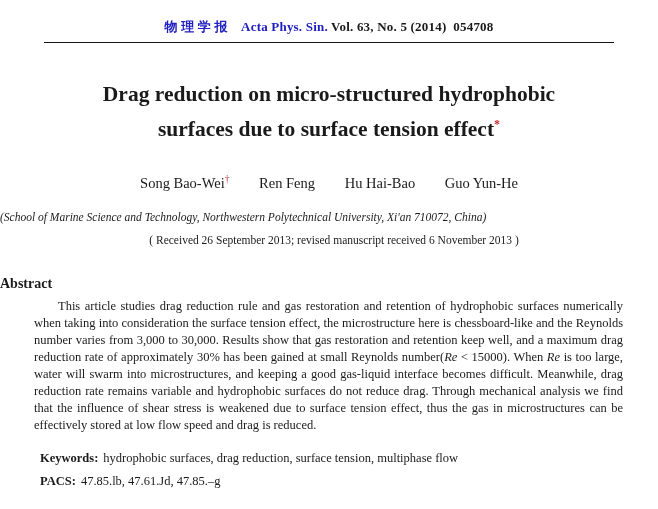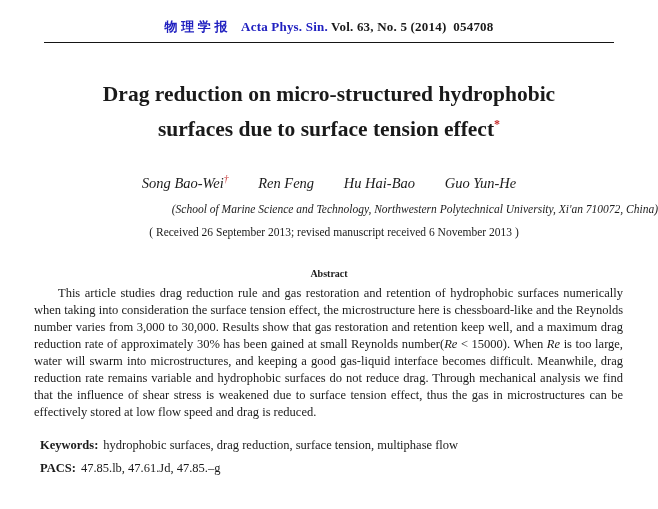--- a/index.html
+++ b/index.html
@@ -44,40 +44,39 @@
   .title sup {
     font-size: 12px;
     font-weight: bold;
   }
   
   .authors {
     margin-top: 30px;
     text-align: center;
     font-size: 14.5px;
   }
-  .author { margin: 16px 13px; white-space: pre; font-style: italic; }
+  .author { margin: 16px 13px; white-space: pre; }
   .author sup { font-size: 9.5px; }
   
   .affiliation {
-    margin-top: 11px;
-    text-align: right;
+    margin-top: 19px;
+    text-align: left;
     font-style: italic;
     font-size: 11.5px;
   }
   .received {
     margin-top: 11px;
     text-align: center;
     font-size: 11.5px;
     padding-left: 10px;
   }
   
   .abstract-heading {
     margin-top: 30px;
-    text-align: center;
-    font-size: 10px;
+    font-size: 14px;
     font-weight: bold;
   }
   .abstract-body {
     margin: 6px 35px 0 34px;
     font-size: 12.5px;
     line-height: 17px;
     text-align: justify;
     text-indent: 24px;
   }
   .abstract-body .it { font-style: italic; }

